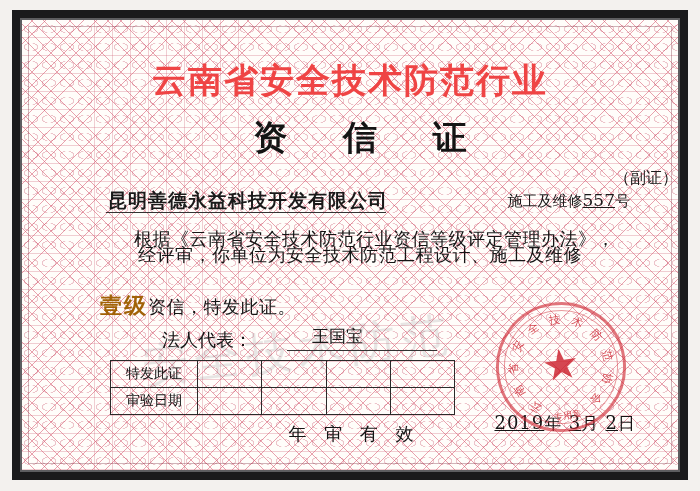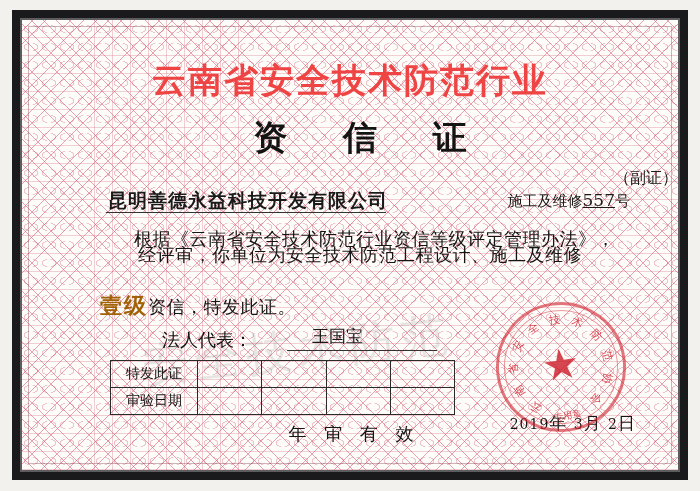--- a/index.html
+++ b/index.html
@@ -196,21 +196,21 @@
   }
   .date-line {
     position: absolute;
     right: 42px;
     top: 392px;
     font-size: 17px;
     color: #141414;
     font-family: "DejaVu Serif", "Liberation Serif", serif;
     letter-spacing: 1px;
   }
-  .date-line .v { font-size: 14px; }
+  .date-line .v { font-size: 18px; text-decoration: underline; }
   .footer-note {
     position: absolute;
     bottom: 24px;
     left: 4px;
     width: 100%;
     text-align: center;
     font-size: 18px;
     letter-spacing: 6px;
     color: #151515;
     font-family: "DejaVu Serif", "Liberation Serif", serif;

